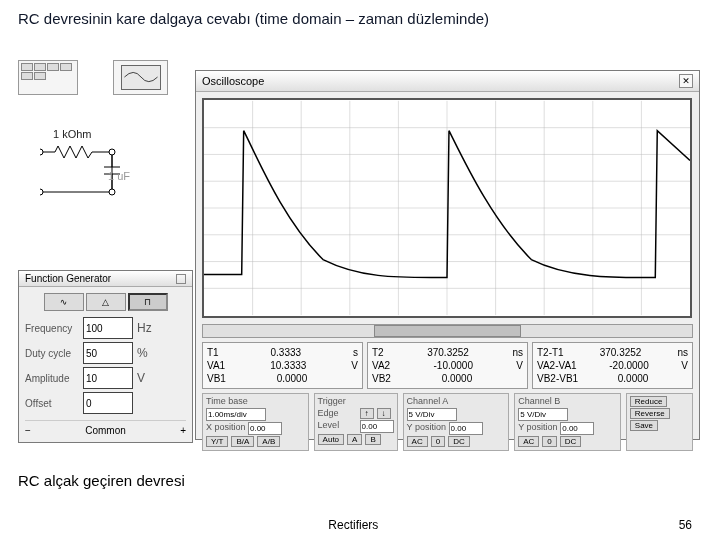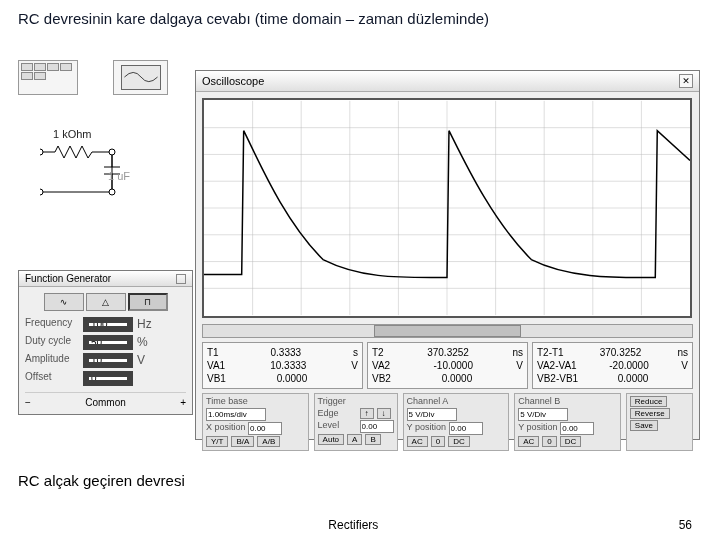--- a/index.html
+++ b/index.html
@@ -16,23 +16,23 @@
 .resistor{position:absolute;top:82px;left:22px}
 .cap-label{position:absolute;top:110px;left:90px;font-size:11px;color:#999}
 .wire{stroke:#000;stroke-width:1;fill:none}
 .funcgen{position:absolute;top:270px;left:18px;width:175px;border:1px solid #7a7a7a;background:#efefef;font-size:10px}
 .funcgen-title{background:linear-gradient(#fff,#e0e0e0);border-bottom:1px solid #aaa;padding:2px 6px;display:flex;align-items:center;gap:4px}
 .funcgen-title .min{width:10px;height:10px;border:1px solid #888;display:inline-block;margin-left:auto}
 .funcgen-body{padding:6px}
 .wave-btns{display:flex;gap:2px;margin-bottom:6px;justify-content:center}
 .wave-btns button{width:40px;height:18px;border:1px solid #888;background:#ddd;font-size:9px}
 .wave-btns button.active{background:#ccc;border:2px inset #888}
-.fg-row{display:flex;align-items:flex-start;margin-bottom:3px}
+.fg-row{display:flex;align-items:center;margin-bottom:3px}
 .fg-row label{width:58px;color:#555}
-.fg-row input{width:50px;height:15px;border:6px solid #404040;padding:0 2px;font-size:10px;background:#fff}
+.fg-row input{width:50px;height:22px;border:1px solid #404040;padding:0 2px;font-size:10px;background:#fff}
 .fg-row .unit{margin-left:4px;width:30px;font-size:12px;color:#555}
 .fg-bottom{display:flex;justify-content:space-between;margin-top:6px;border-top:1px solid #ccc;padding-top:4px;font-size:10px}
 .oscope{position:absolute;top:70px;left:195px;width:505px;height:370px;border:1px solid #7a7a7a;background:#efefef}
 .oscope-title{background:linear-gradient(#fff,#e0e0e0);border-bottom:1px solid #aaa;padding:3px 6px;display:flex;align-items:center;gap:0;font-size:11px}
 .oscope-title .close{margin-left:auto;width:14px;height:14px;border:1px solid #888;display:flex;align-items:center;justify-content:center;font-size:9px;background:#f8f8f8}
 .scope-screen{margin:6px;width:490px;height:220px;background:#fff;border:2px solid #555;position:relative}
 .scope-screen svg{width:100%;height:100%;display:block}
 .grid-line{stroke:#bbb;stroke-width:0.5}
 .trace{stroke:#000;stroke-width:1.5;fill:none}
 .scope-scroll{margin:0 6px;height:14px;background:#e0e0e0;border:1px solid #999;position:relative}

